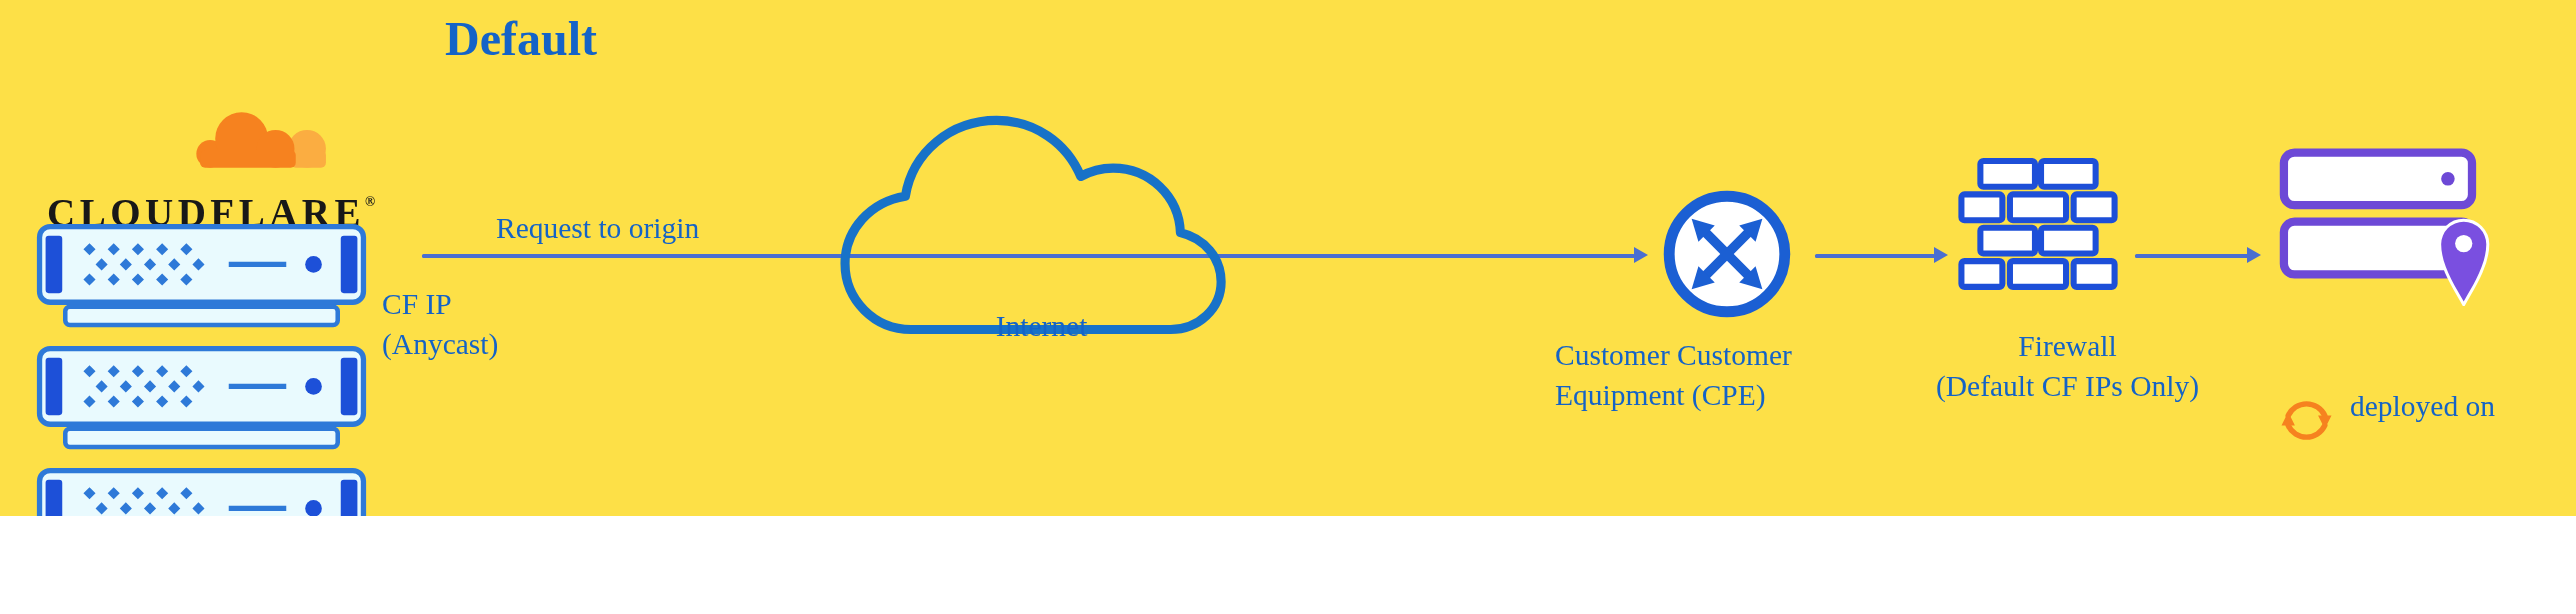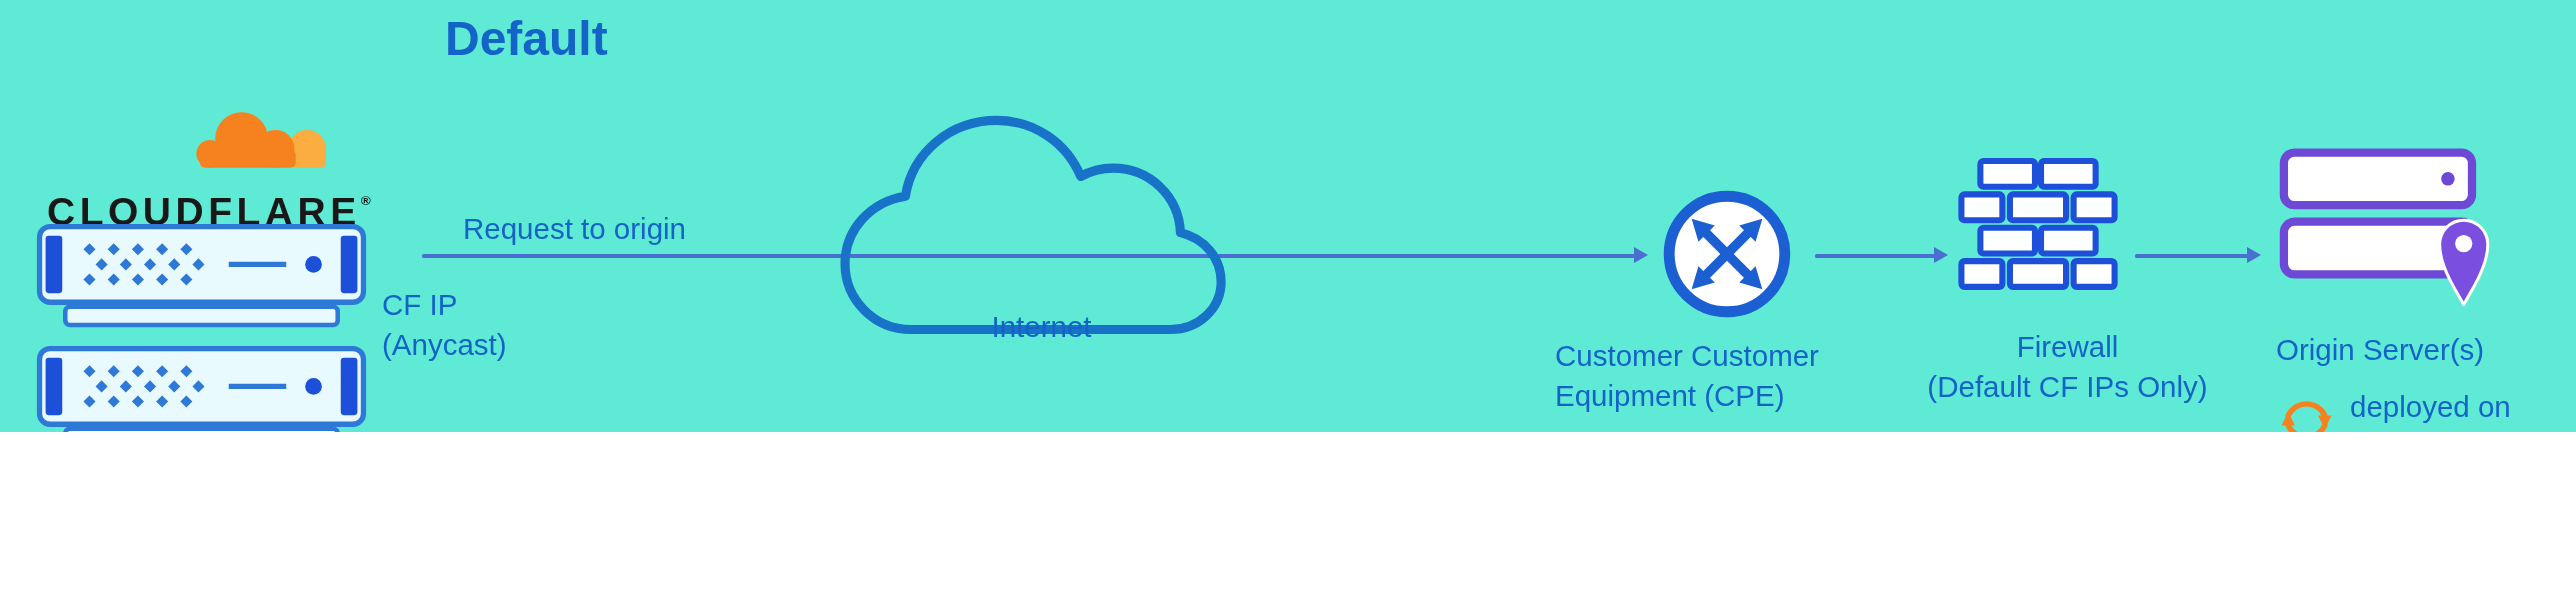--- a/index.html
+++ b/index.html
@@ -1,18 +1,18 @@
 <!DOCTYPE html>
 <html style="--text_blue: #1463C7; --line_blue: #4A6FD0; --internet_blue: #1772C8; --cpe_blue: #1B5FD3; --firewall_blue: #1D4FD8; --server_blue: #2E79D8; --server_dark_blue: #1D50D8; --server_fill: #E9FAFE; --brand_orange: #F6821F; --brand_orange_light: #FBAD41; --purple: #6D49D6; --pin_purple: #7A4FE0; --brand_black: #181818;font-size:12px"><head>
 <meta charset="utf-8">
 <style>
   html,body { margin:0; padding:0; background:#fff; }
   .canvas {
-    position:relative; width:2576px; height:432px; background:#5eead4;
-    font-family:Liberation Sans, sans-serif; overflow:hidden;
+    position:relative; width:2576px; height:516px; background:#fde047;
+    font-family:Liberation Serif, serif; overflow:hidden;
   }
   .abs { position:absolute; }
   .blue { color:var(--text_blue,#1463C7); }
   .lbl { font-size:29.5px; line-height:1.34; }
   .center { text-align:center; }
   .title {
     left:445px; top:10.6px; font-size:48px; font-weight:600;
     color:var(--text_blue,#1463C7);
   }
   .wordmark {
@@ -87,21 +87,21 @@
         <line x1="128" y1="28" x2="166" y2="28" stroke="#2E79D8" stroke-width="3.5"></line>
         <circle cx="184" cy="28" r="5.5" fill="#1D50D8"></circle>
         <rect x="20" y="56" width="180" height="12" rx="3" fill="#E9FAFE" stroke="#2E79D8" stroke-width="3"></rect>
       </svg>
     </div>
   </div>
 
   <div class="abs line" style="left:422px; top:254px; width:1213px;"></div>
   <div class="abs ah" style="left:1634px; top:247px;"></div>
 
-  <div class="abs blue lbl" style="left:463px; top:209px;">Request to origin</div>
+  <div class="abs blue lbl" style="left:496px; top:209px;">Request to origin</div>
   <div class="abs blue lbl" style="left:382px; top:285px;">
     <div>CF IP</div>
     <div>(Anycast)</div>
   </div>
 
   <div class="abs" style="left:831px; top:102px;">
     <svg viewBox="0 0 300 195" width="421" height="274">
       <path d="M62 162 H242 C 262 162 278 147 278 128 C 278 111 266 97 249 93 C 248 67 227 47 201 47 C 193 47 185 49 178 53 C 168 29 145 13 118 13 C 85 13 58 36 53 67 C 28 71 10 91 10 115 C 10 141 31 162 57 162 Z" fill="none" stroke="#1772C8" stroke-width="6.5" stroke-linejoin="round"></path>
     </svg>
   </div>
@@ -158,21 +158,20 @@
     <svg viewBox="0 0 302 210" width="228" height="158">
       <rect x="6" y="6" width="250" height="70" rx="14" fill="#ffffff" stroke="#6D49D6" stroke-width="11"></rect>
       <circle cx="224" cy="41" r="9" fill="#6D49D6"></circle>
       <rect x="6" y="98" width="250" height="70" rx="14" fill="#ffffff" stroke="#6D49D6" stroke-width="11"></rect>
       <g>
         <path d="M245 204 C 233 183 215 155 215 128 A 30 30 0 1 1 275 128 C 275 155 257 183 245 204 Z" fill="#7A4FE0" stroke="#ffffff" stroke-width="8" paint-order="stroke"></path>
         <circle cx="245" cy="127" r="11.5" fill="#ffffff"></circle>
       </g>
     </svg>
   </div>
-  <div class="abs blue lbl" style="left:2276px; top:330px;">Origin Server(s)</div>
 
   <div class="abs" style="left:2276px; top:390px;">
     <svg viewBox="0 0 100 100" width="61" height="61">
       <g stroke="#F6821F" stroke-width="9" fill="none" stroke-linecap="round">
         <path d="M 20 42 A 33 33 0 0 1 80 42"></path>
         <path d="M 80 58 A 33 33 0 0 1 20 58"></path>
       </g>
       <g fill="#F6821F">
         <path d="M80 64 L69 42 L91 42 Z"></path>
         <path d="M20 36 L9 58 L31 58 Z"></path>

